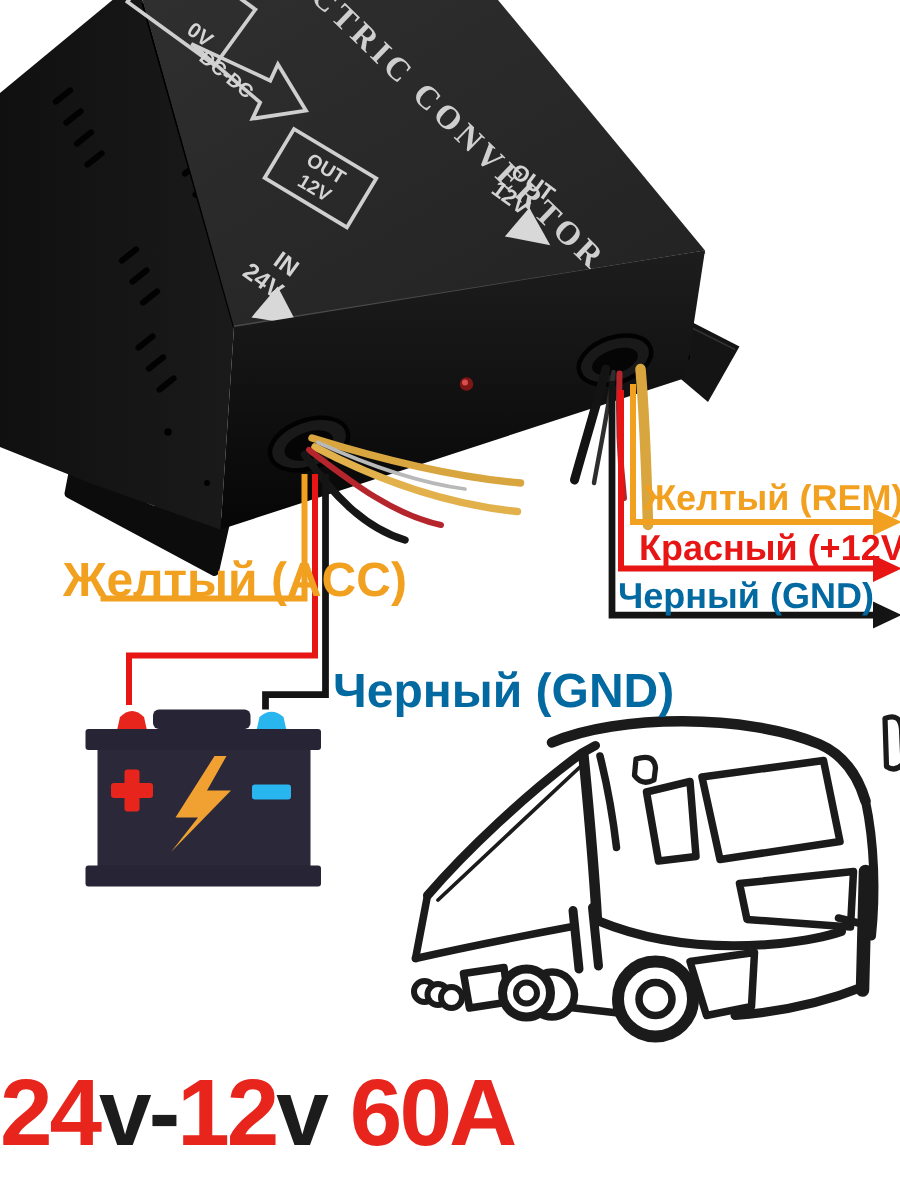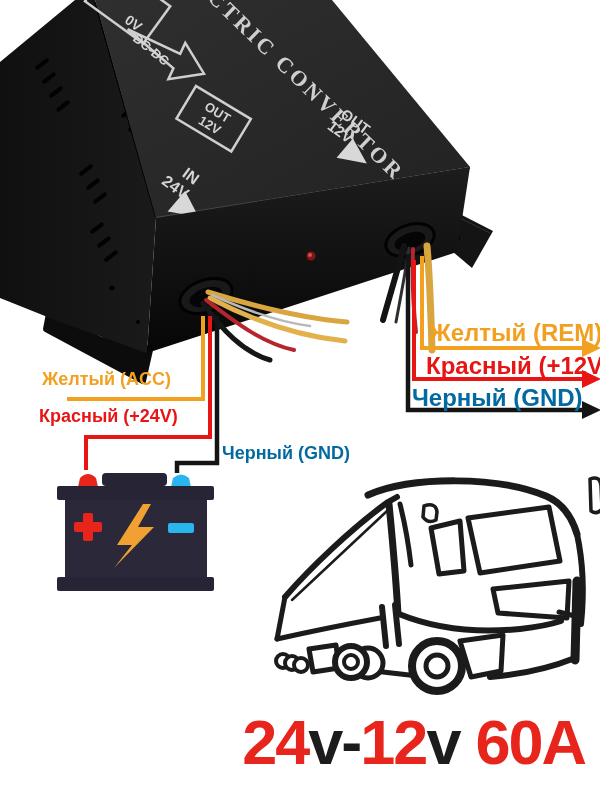--- a/index.html
+++ b/index.html
@@ -1,24 +1,24 @@
 <!DOCTYPE html>
 <html><head>
 <meta charset="utf-8">
 <style>
   html,body{margin:0;padding:0;background:#ffffff;}
   .stage{position:relative;width:600px;height:800px;background:#fff;overflow:hidden;
          font-family:"Liberation Sans",sans-serif;}
   .stage svg{position:absolute;left:0;top:0;}
-  .lbl{position:absolute;font-weight:bold;font-size:18px;line-height:1.0;white-space:nowrap;}
+  .lbl{position:absolute;font-weight:bold;font-size:32px;line-height:1.0;white-space:nowrap;}
   .lbl.orange{color:#f2a01f;}
   .lbl.red{color:#e81515;}
   .lbl.black{color:#0369a1;}
   .lbl.small{font-size:24px;}
-  .title{position:absolute;left:0;top:711px;width:585px;text-align:right;
+  .title{position:absolute;left:0;top:711px;width:585px;text-align:left;
          font-size:63px;font-weight:bold;letter-spacing:-2px;line-height:1.0;}
   .title .red{color:#e8251d;}
   .title .blk{color:#1c1c1c;}
   .title .gap{display:inline-block;width:16px;}
   .devprint{fill:#d4d4d4;font-family:"Liberation Sans",sans-serif;font-weight:bold;}
   .devbox{fill:none;stroke:#cfcfcf;stroke-width:2.5;}
 </style>
 </head>
 <body>
 
@@ -196,21 +196,20 @@
     <path d="M590,479 Q600,475 601,486 L602,509 Q597,515 591,511 Z" stroke-width="3.5"></path>
     <path d="M493,589 L569,581 L567,618 L498,613 Z" stroke-width="5"></path>
     <path d="M577,581 L575,660" stroke-width="9"></path>
     <path d="M559,612 L575,616" stroke-width="5"></path>
     <path d="M575,658 C545,670 515,675 490,677" stroke-width="6"></path>
     <path d="M460,641 L503,635 L501,671 L471,677 Z" stroke-width="5"></path>
   </g>
 </svg>
 
 <div class="lbl orange" style="left:42px;top:370px">Желтый (ACC)</div>
-<div class="lbl red" style="left:39px;top:407px">Красный (+24V)</div>
 <div class="lbl black" style="left:222px;top:444px">Черный (GND)</div>
 <div class="lbl orange small" style="left:429px;top:321px">Желтый (REM)</div>
 <div class="lbl red small" style="left:426px;top:354px">Красный (+12V)</div>
 <div class="lbl black small" style="left:412px;top:386px">Черный (GND)</div>
 
 <div class="title">
   <span class="red">24</span><span class="blk">v-</span><span class="red">12</span><span class="blk">v</span><span class="gap"></span><span class="red">60A</span>
 </div>
 
 </div>

